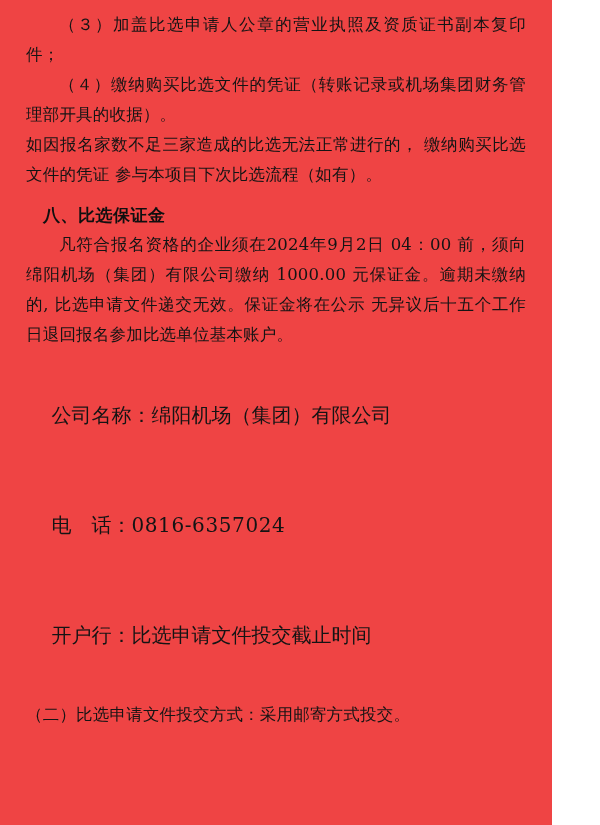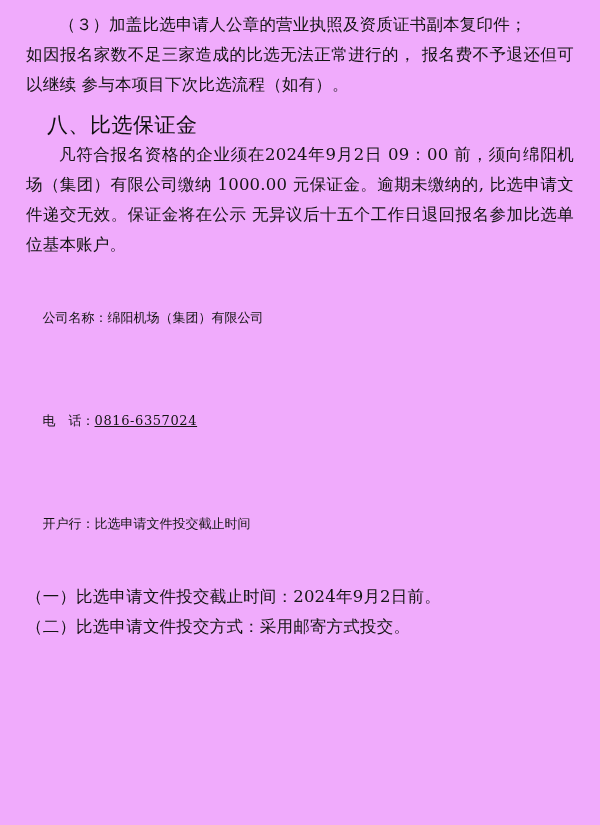--- a/index.html
+++ b/index.html
@@ -8,89 +8,88 @@
     background: #ffffff;
   }
   body {
     width: 600px;
     height: 825px;
     font-family: "DejaVu Serif", "Liberation Serif", serif;
     color: #1a1a1a;
     overflow: hidden;
   }
   #page {
-    width: 600px;
+    width: 552px;
     height: 825px;
     box-sizing: border-box;
     padding: 10px 26px 0 26px;
-    background: #f0abfc;
+    background: #ef4444;
     position: relative;
   }
   .para {
     font-size: 16.5px;
     line-height: 30px;
     letter-spacing: 0.2px;
     margin: 0;
     text-align: justify;
     text-justify: inter-ideograph;
     color: #141414;
   }
   .indent2 {
     text-indent: 2em;
   }
   .heading {
-    font-size: 21px;
+    font-size: 17px;
     line-height: 30px;
-    font-weight: normal;
+    font-weight: bold;
     margin: 6px 0 0 0;
     letter-spacing: 0.5px;
     color: #0f0f0f;
   }
   .heading.indent1 {
     text-indent: 1em;
   }
   .gap-sm { height: 4px; }
   .bankline {
-    font-size: 13px;
+    font-size: 20px;
     line-height: 30px;
     color: #141414;
     white-space: pre;
   }
   .nowrapnum {
     letter-spacing: 0.6px;
-    text-decoration: underline;
   }
 </style>
 </head>
 <body>
 
 <div id="page">
 
   <p class="para indent2">（３）加盖比选申请人公章的营业执照及资质证书副本复印件；</p>
 
+  <p class="para indent2">（４）缴纳购买比选文件的凭证（转账记录或机场集团财务管理部开具的收据）。</p>
 
-  <p class="para">如因报名家数不足三家造成的比选无法正常进行的，  报名费不予退还但可以继续  参与本项目下次比选流程（如有）。</p>
+  <p class="para">如因报名家数不足三家造成的比选无法正常进行的，  缴纳购买比选文件的凭证  参与本项目下次比选流程（如有）。</p>
 
   <div class="gap-sm"></div>
 
   <h2 class="heading indent1">八、比选保证金</h2>
 
-  <p class="para indent2">凡符合报名资格的企业须在2024年9月2日  09：00  前，须向绵阳机场（集团）有限公司缴纳  1000.00  元保证金。逾期未缴纳的, 比选申请文件递交无效。保证金将在公示  无异议后十五个工作日退回报名参加比选单位基本账户。</p>
+  <p class="para indent2">凡符合报名资格的企业须在2024年9月2日  04：00  前，须向绵阳机场（集团）有限公司缴纳  1000.00  元保证金。逾期未缴纳的, 比选申请文件递交无效。保证金将在公示  无异议后十五个工作日退回报名参加比选单位基本账户。</p>
 
   <p class="bankline">
     <span>公司名称：</span><span>绵阳机场（集团）有限公司</span>
   </p>
 
   <p class="bankline">
     <span>电　话：</span><span class="nowrapnum">0816-6357024</span>
   </p>
 
   <p class="bankline">
     <span>开户行：</span><span>比选申请文件投交截止时间</span>
   </p>
 
 
 
-  <p class="para">（一）比选申请文件投交截止时间：2024年9月2日前。</p>
 
   <p class="para">（二）比选申请文件投交方式：采用邮寄方式投交。</p>
 
 </div>
 
 </body></html>

